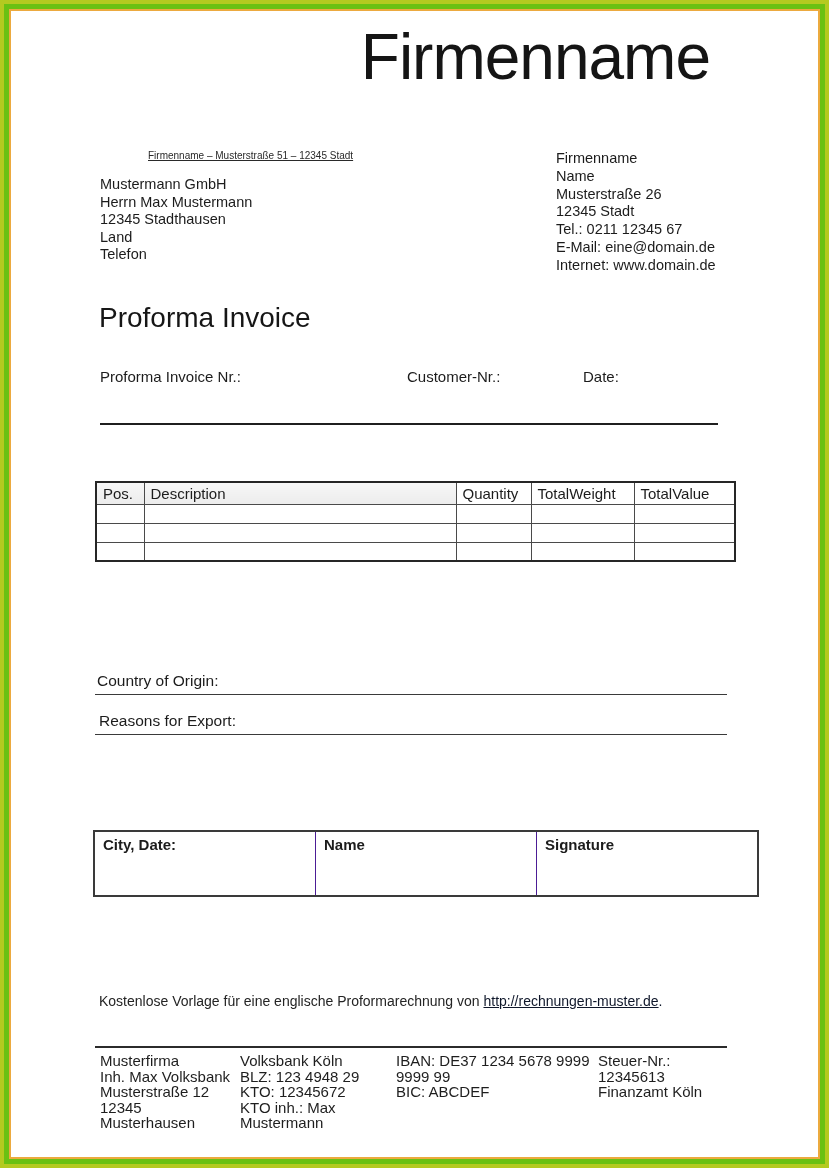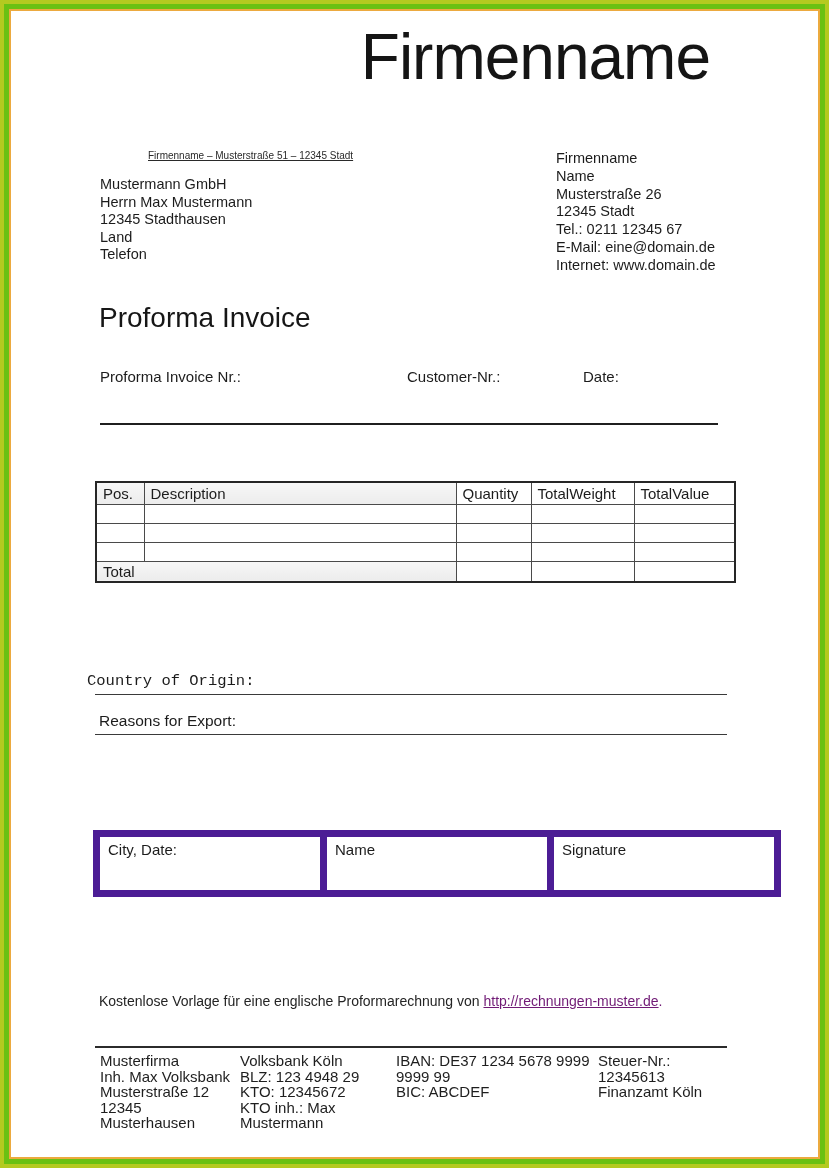--- a/index.html
+++ b/index.html
@@ -72,42 +72,43 @@
   }
   table.items { border:2px solid #262626; }
   table.items thead tr { height:22px; }
   table.items tbody tr { height:19px; }
   table.items tr.total-row { height:21px; }
   th.shaded, td.shaded { background:linear-gradient(#f7f7f7,#ececec); }
   col.c-pos{width:48px;} col.c-desc{width:312px;} col.c-qty{width:75px;}
   col.c-wt{width:103px;} col.c-val{width:101px;}
 
   .field-label { font-size:15.5px; }
-  .origin-label { left:87px; top:672px;font-family:Liberation Mono, monospace; }
+  .origin-label { left:97px; top:672px; }
   .export-label { left:99px; top:712px; }
   .origin-line { left:95px; top:694px; width:632px; height:1px; background:#3a3a3a; }
   .export-line { left:95px; top:734px; width:632px; height:1px; background:#3a3a3a; }
 
   table.signature {
     position:absolute; left:93px; top:830px;
     width:636px; height:67px;
     border-collapse:collapse; table-layout:fixed;
     font-size:15px;
   }
   table.signature td {
-    border:7px solid #4c1d95;
+    border:1px solid #4c1d95;
     vertical-align:top;
     padding:4px 0 8px 8px;
     width:212px;
+    font-weight:bold;
   }
   table.signature { border:2px solid #3a3a3a; }
 
   .footer-note { left:99px; top:993px; font-size:14px; color:#242424; }
   .footer-note a, .footer-note .link-dot {
-    color:#701a75; cursor:pointer;
+    color:#0f172a; cursor:pointer;
   }
   .rule-footer { left:95px; top:1046px; width:632px; background:#2b2b2b; }
 
   .footer-col { top:1053px; font-size:15px; line-height:15.5px; color:#1e1e1e; }
   .fc1 { left:100px; width:138px; }
   .fc2 { left:240px; width:155px; }
   .fc3 { left:396px; width:200px; }
   .fc4 { left:598px; width:130px; }
 </style>
 </head>
@@ -183,26 +184,20 @@
       <td></td>
       <td></td>
     </tr>
     <tr>
       <td></td>
       <td></td>
       <td></td>
       <td></td>
       <td></td>
     </tr>
-    <tr class="total-row">
-      <td class="shaded" colspan="2">Total</td>
-      <td></td>
-      <td></td>
-      <td></td>
-    </tr>
   </tbody>
 </table>
 
 <div class="abs field-label origin-label">Country of Origin:</div>
 <div class="abs origin-line"></div>
 
 <div class="abs field-label export-label">Reasons for Export:</div>
 <div class="abs export-line"></div>
 
 <table class="signature">

